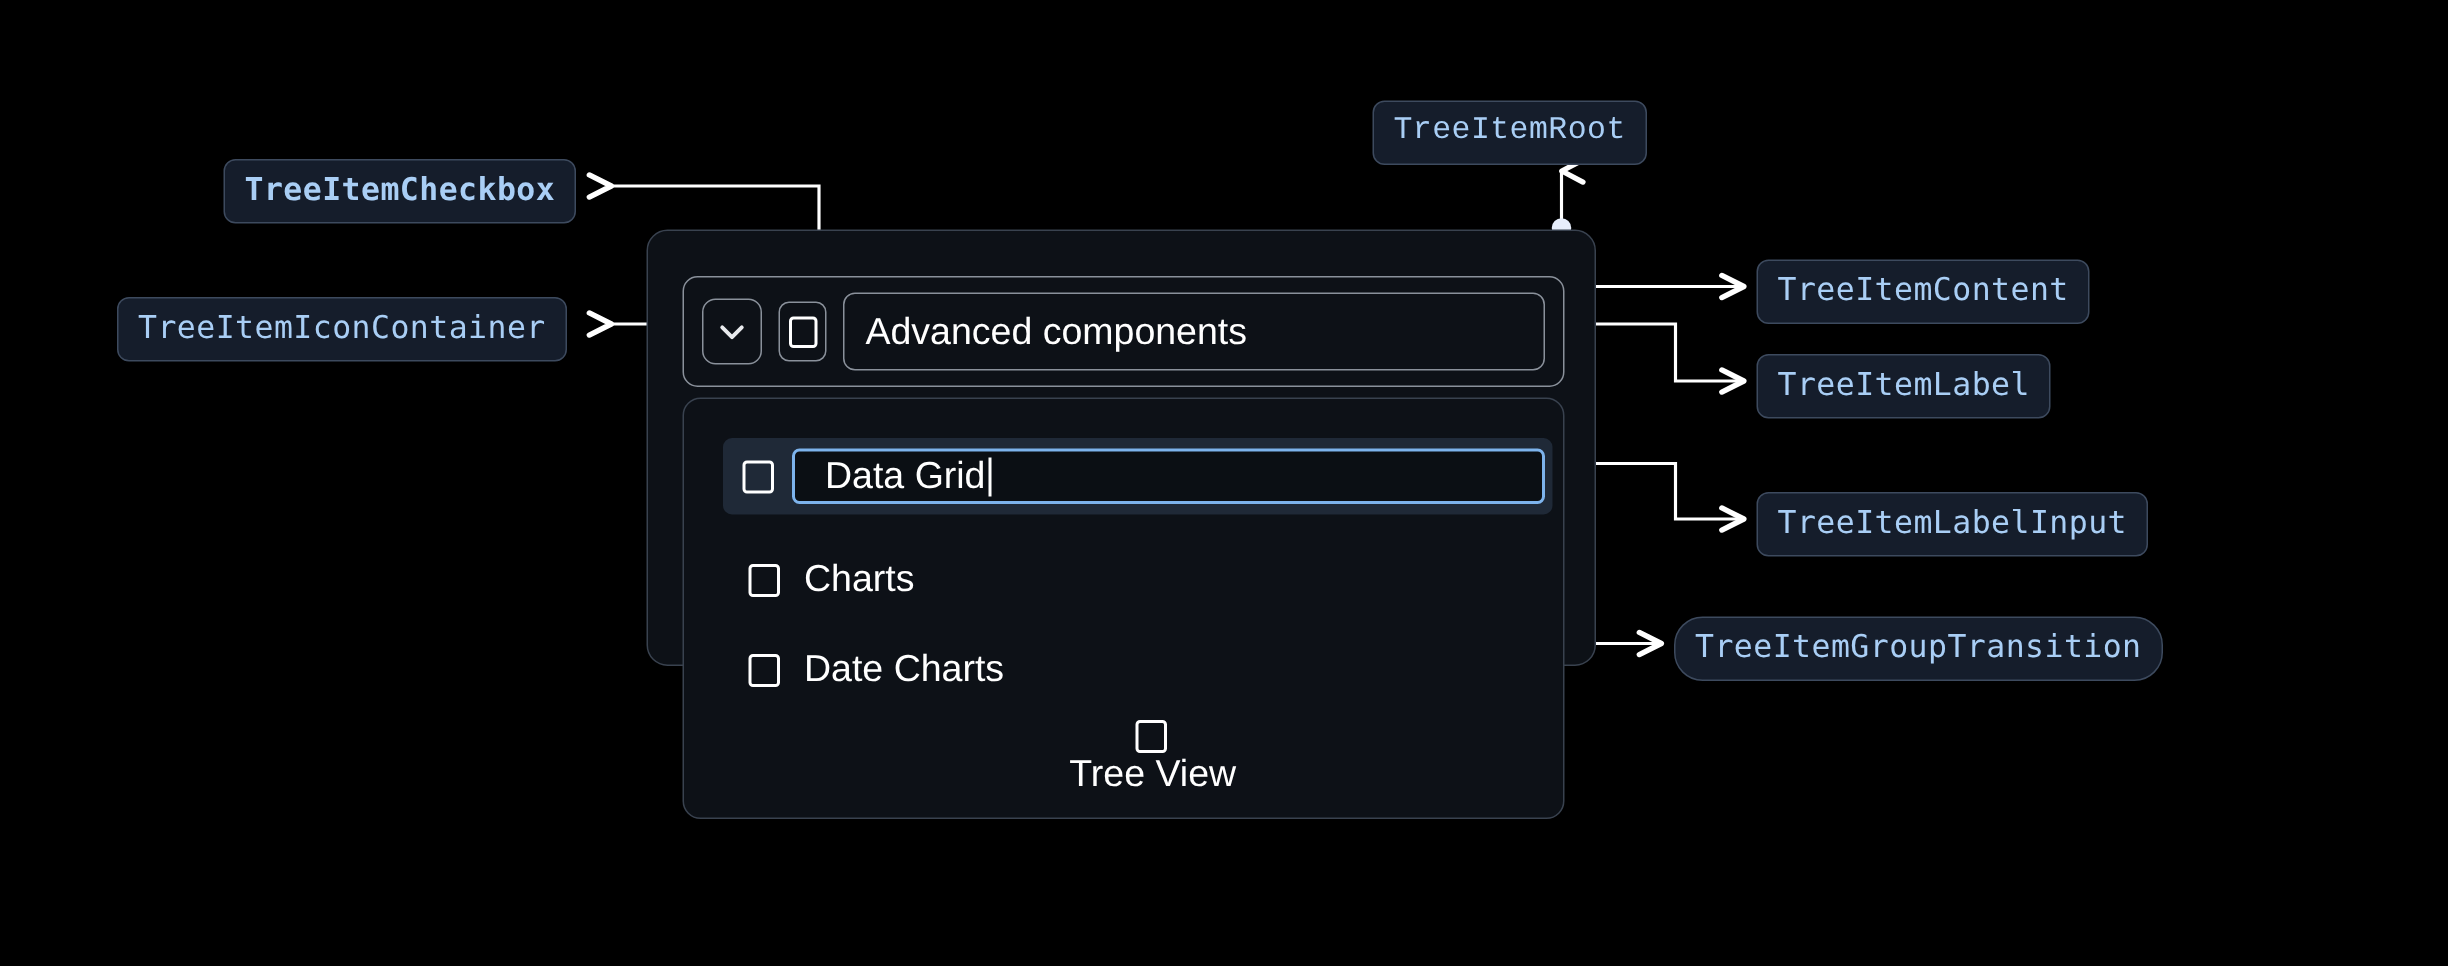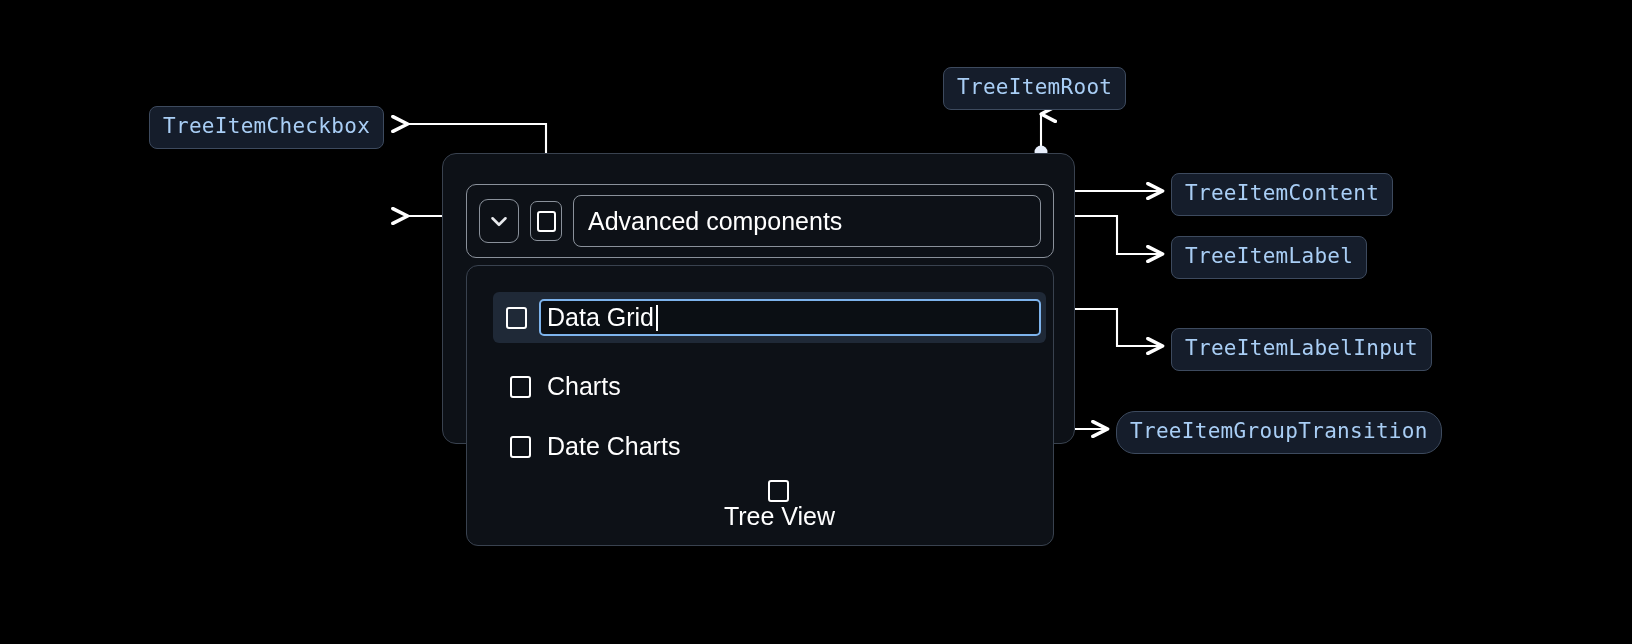--- a/index.html
+++ b/index.html
@@ -43,21 +43,21 @@
     position: absolute;
     left: 0; top: 0;
     width: 1632px;
     height: 644px;
     pointer-events: none;
   }
 
   
   .tree-root {
     position: absolute;
-    left: 442px;
+    left: 431px;
     top: 153px;
     width: 633px;
     height: 291px;
     box-sizing: border-box;
     background: #0d1117;
     border: 1.5px solid #39424f;
     border-radius: 14px;
   }
   .tree-content {
     position: absolute;
@@ -164,21 +164,21 @@
     flex: 1;
     height: 37px;
     margin-left: 12px;
     margin-right: 5px;
     box-sizing: border-box;
     background: #0b0f14;
     border: 2px solid #7db3ec;
     border-radius: 5px;
     display: flex;
     align-items: center;
-    padding-left: 6px;
+    padding-left: 20px;
     color: #ffffff;
     font-size: 25px;
     position: relative;
   }
   .caret {
     display: inline-block;
     width: 1.6px;
     height: 26px;
     background: #ffffff;
     margin-left: 2px;
@@ -223,24 +223,25 @@
       <circle cx="546" cy="196" r="6.5"></circle>
       <circle cx="500" cy="216" r="6.5"></circle>
       <circle cx="1041" cy="152" r="6.5"></circle>
       <circle cx="1053" cy="191" r="6.5"></circle>
       <circle cx="1041" cy="216" r="6.5"></circle>
       <circle cx="1041" cy="309" r="6.5"></circle>
       <circle cx="1053" cy="429" r="6.5"></circle>
     </g>
   </svg>
 
-  <div class="badge" style="left:149px; top:106px;">TreeItemCheckbox</div>
-
-
-  <div class="badge" style="left:943px; top:67px;">TreeItemRoot</div>
+  <div class="badge" style="left:149px; top:106px;font-weight:bold;">TreeItemCheckbox</div>
+
+  <div class="badge" style="left:78px; top:198px;">TreeItemIconContainer</div>
+
+  <div class="badge" style="left:915px; top:67px;font-family:Liberation Mono, monospace;">TreeItemRoot</div>
 
   <div class="badge" style="left:1171px; top:173px;">TreeItemContent</div>
 
   <div class="badge" style="left:1171px; top:236px;">TreeItemLabel</div>
 
   <div class="badge" style="left:1171px; top:328px;">TreeItemLabelInput</div>
 
   <div class="badge" style="left:1116px; top:411px;border-radius:19px;">TreeItemGroupTransition</div>
 
   <div class="tree-root">

